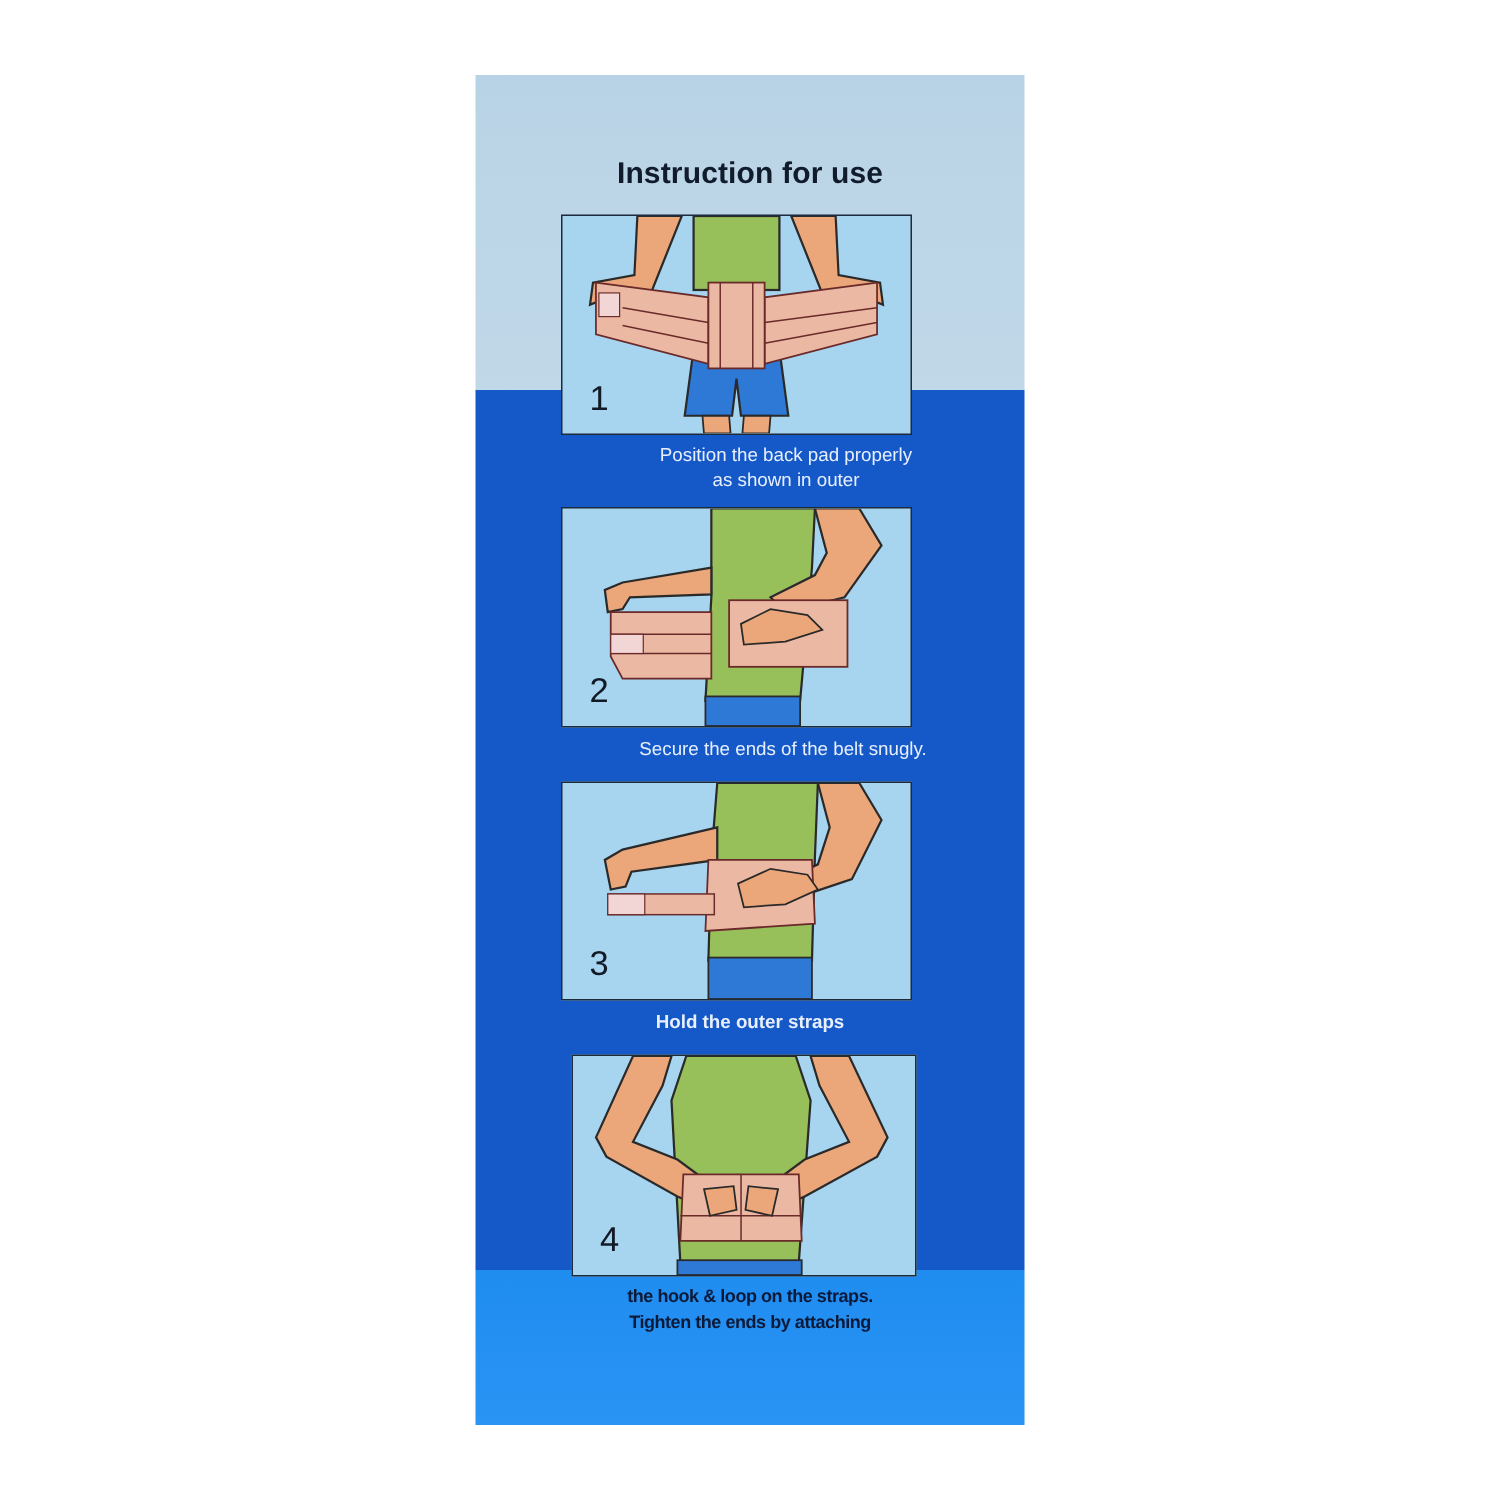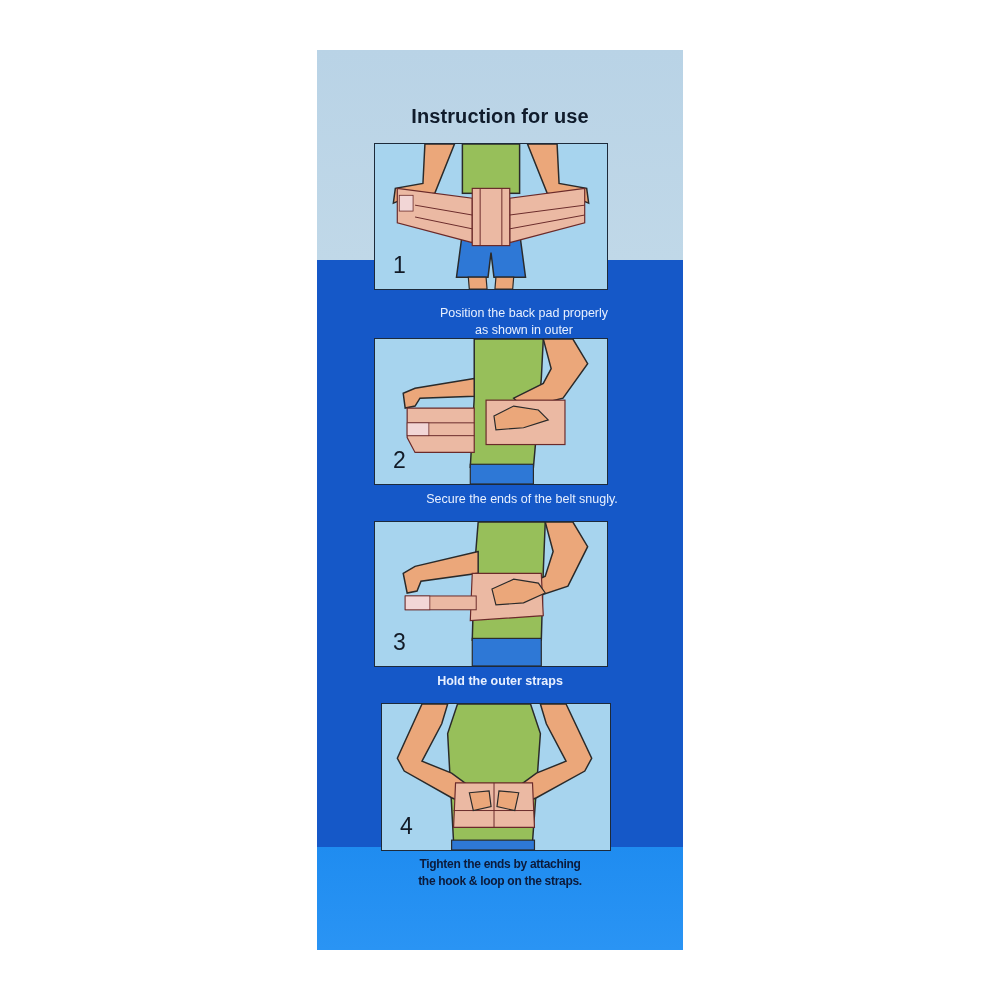--- a/index.html
+++ b/index.html
@@ -48,21 +48,21 @@
       <line x1="106" y1="45" x2="106" y2="103" stroke="#6a2a2a" stroke-width="1"></line>
       <line x1="128" y1="45" x2="128" y2="103" stroke="#6a2a2a" stroke-width="1"></line>
       <line x1="40" y1="62" x2="98" y2="72" stroke="#6a2a2a" stroke-width="1"></line>
       <line x1="40" y1="74" x2="98" y2="86" stroke="#6a2a2a" stroke-width="1"></line>
       <line x1="136" y1="72" x2="212" y2="62" stroke="#6a2a2a" stroke-width="1"></line>
       <line x1="136" y1="86" x2="212" y2="72" stroke="#6a2a2a" stroke-width="1"></line>
       <rect x="24" y="52" width="14" height="16" fill="#f2d6d6" stroke="#6a2a2a" stroke-width="0.8"></rect>
     </svg>
     <div class="step-num">1</div>
   </div>
-  <div class="caption" style="top:255px;padding-left:48px;">
+  <div class="caption" style="top:245px;padding-left:48px;">
     <div>Position the back pad properly</div>
     <div>as shown in outer</div>
   </div>
 
   <div class="panel" style="left:57px; top:288px; width:234px; height:147px;">
     <svg viewBox="0 0 234 147">
       <path d="M100 0 L170 0 L168 40 L160 130 L96 130 L100 60 Z" fill="#97bf5a" stroke="#2a2a2a" stroke-width="1.5"></path>
       <rect x="96" y="127" width="64" height="20" fill="#2e78d6" stroke="#2a2a2a" stroke-width="1.2"></rect>
       <path d="M100 40 L40 50 L28 55 L30 70 L40 68 L45 60 L100 58 Z" fill="#eba77a" stroke="#2a2a2a" stroke-width="1.5"></path>
       <path d="M170 0 L200 0 L215 25 L190 60 L150 70 L140 60 L170 45 L178 30 Z" fill="#eba77a" stroke="#2a2a2a" stroke-width="1.5"></path>
@@ -104,16 +104,16 @@
       <path d="M160 0 L186 0 L212 55 L205 68 L156 95 L126 108 L118 98 L156 70 L186 58 L166 20 Z" fill="#eba77a" stroke="#2a2a2a" stroke-width="1.5"></path>
       <path d="M74 80 L152 80 L154 125 L72 125 Z" fill="#ebb9a3" stroke="#6a2a2a" stroke-width="1.2"></path>
       <line x1="72" y1="108" x2="154" y2="108" stroke="#6a2a2a" stroke-width="1"></line>
       <line x1="113" y1="80" x2="113" y2="125" stroke="#6a2a2a" stroke-width="1"></line>
       <path d="M88 90 L108 88 L110 104 L92 108 Z" fill="#eba77a" stroke="#2a2a2a" stroke-width="1.2"></path>
       <path d="M138 90 L118 88 L116 104 L134 108 Z" fill="#eba77a" stroke="#2a2a2a" stroke-width="1.2"></path>
     </svg>
     <div class="step-num">4</div>
   </div>
   <div class="caption dark" style="top:806px;">
+    <div>the hook &amp; loop on the straps.</div>
     <div>Tighten the ends by attaching</div>
-    <div>the hook &amp; loop on the straps.</div>
   </div>
 </div>
 
 </body></html>

